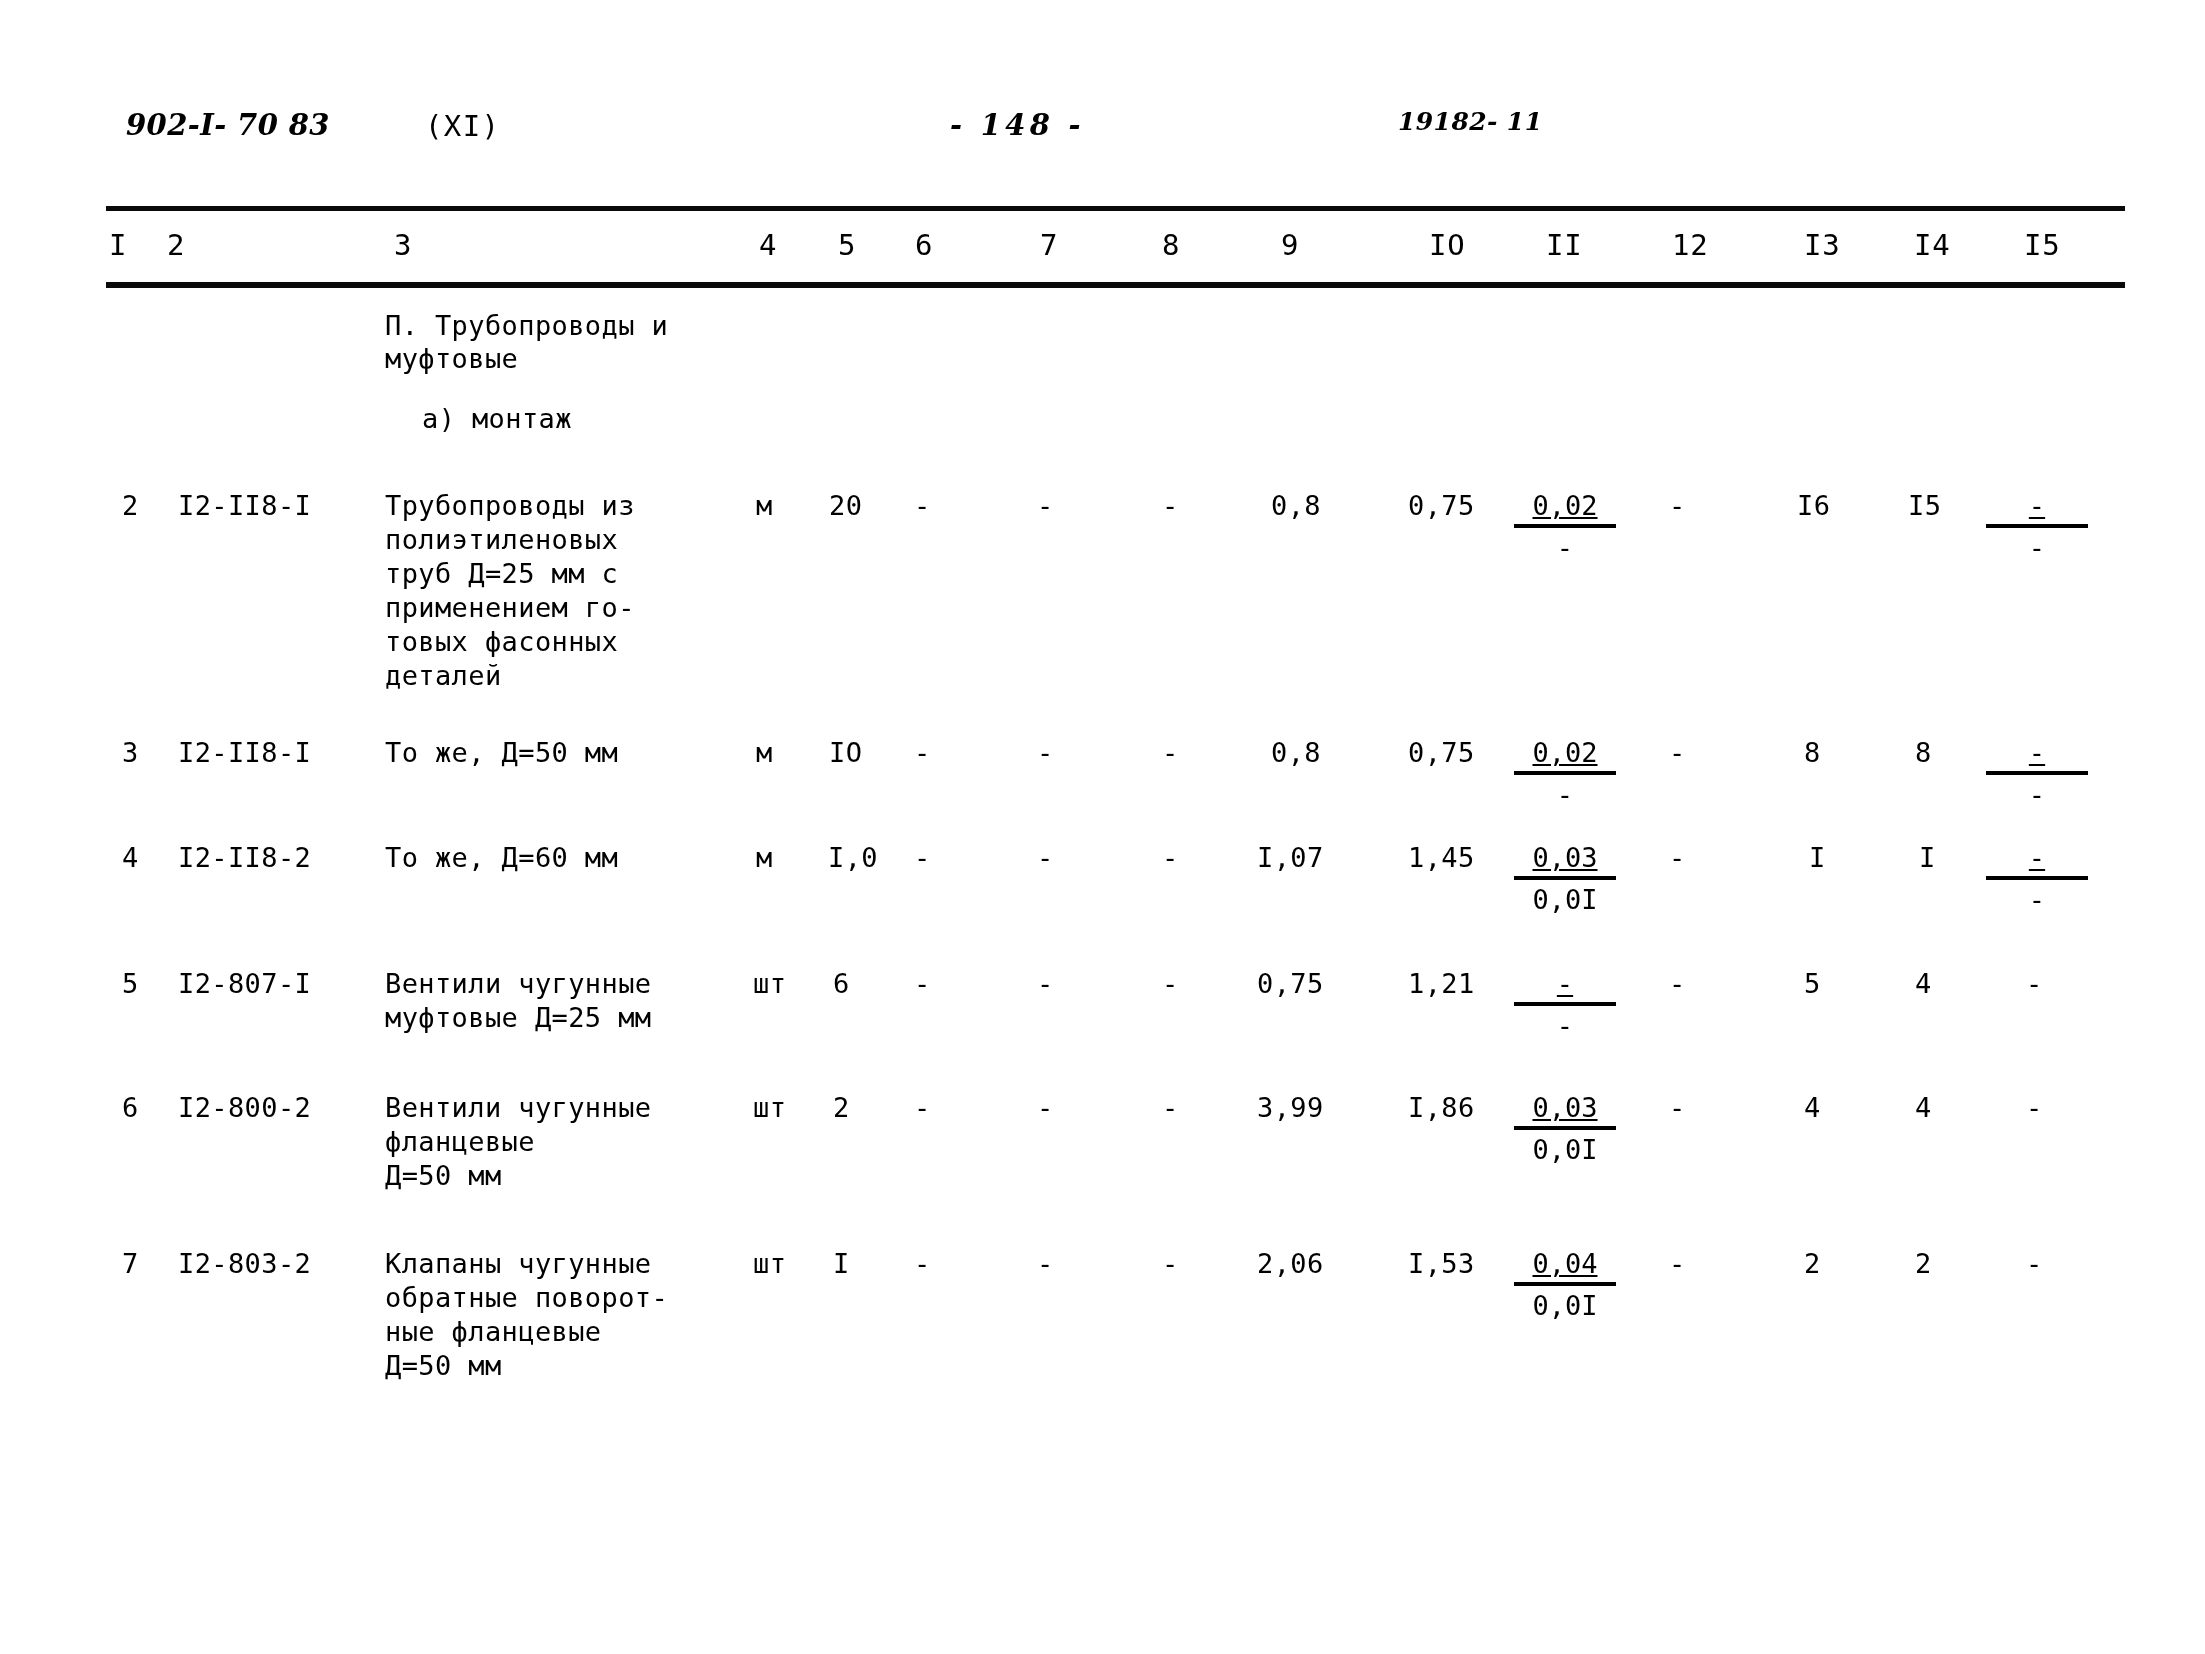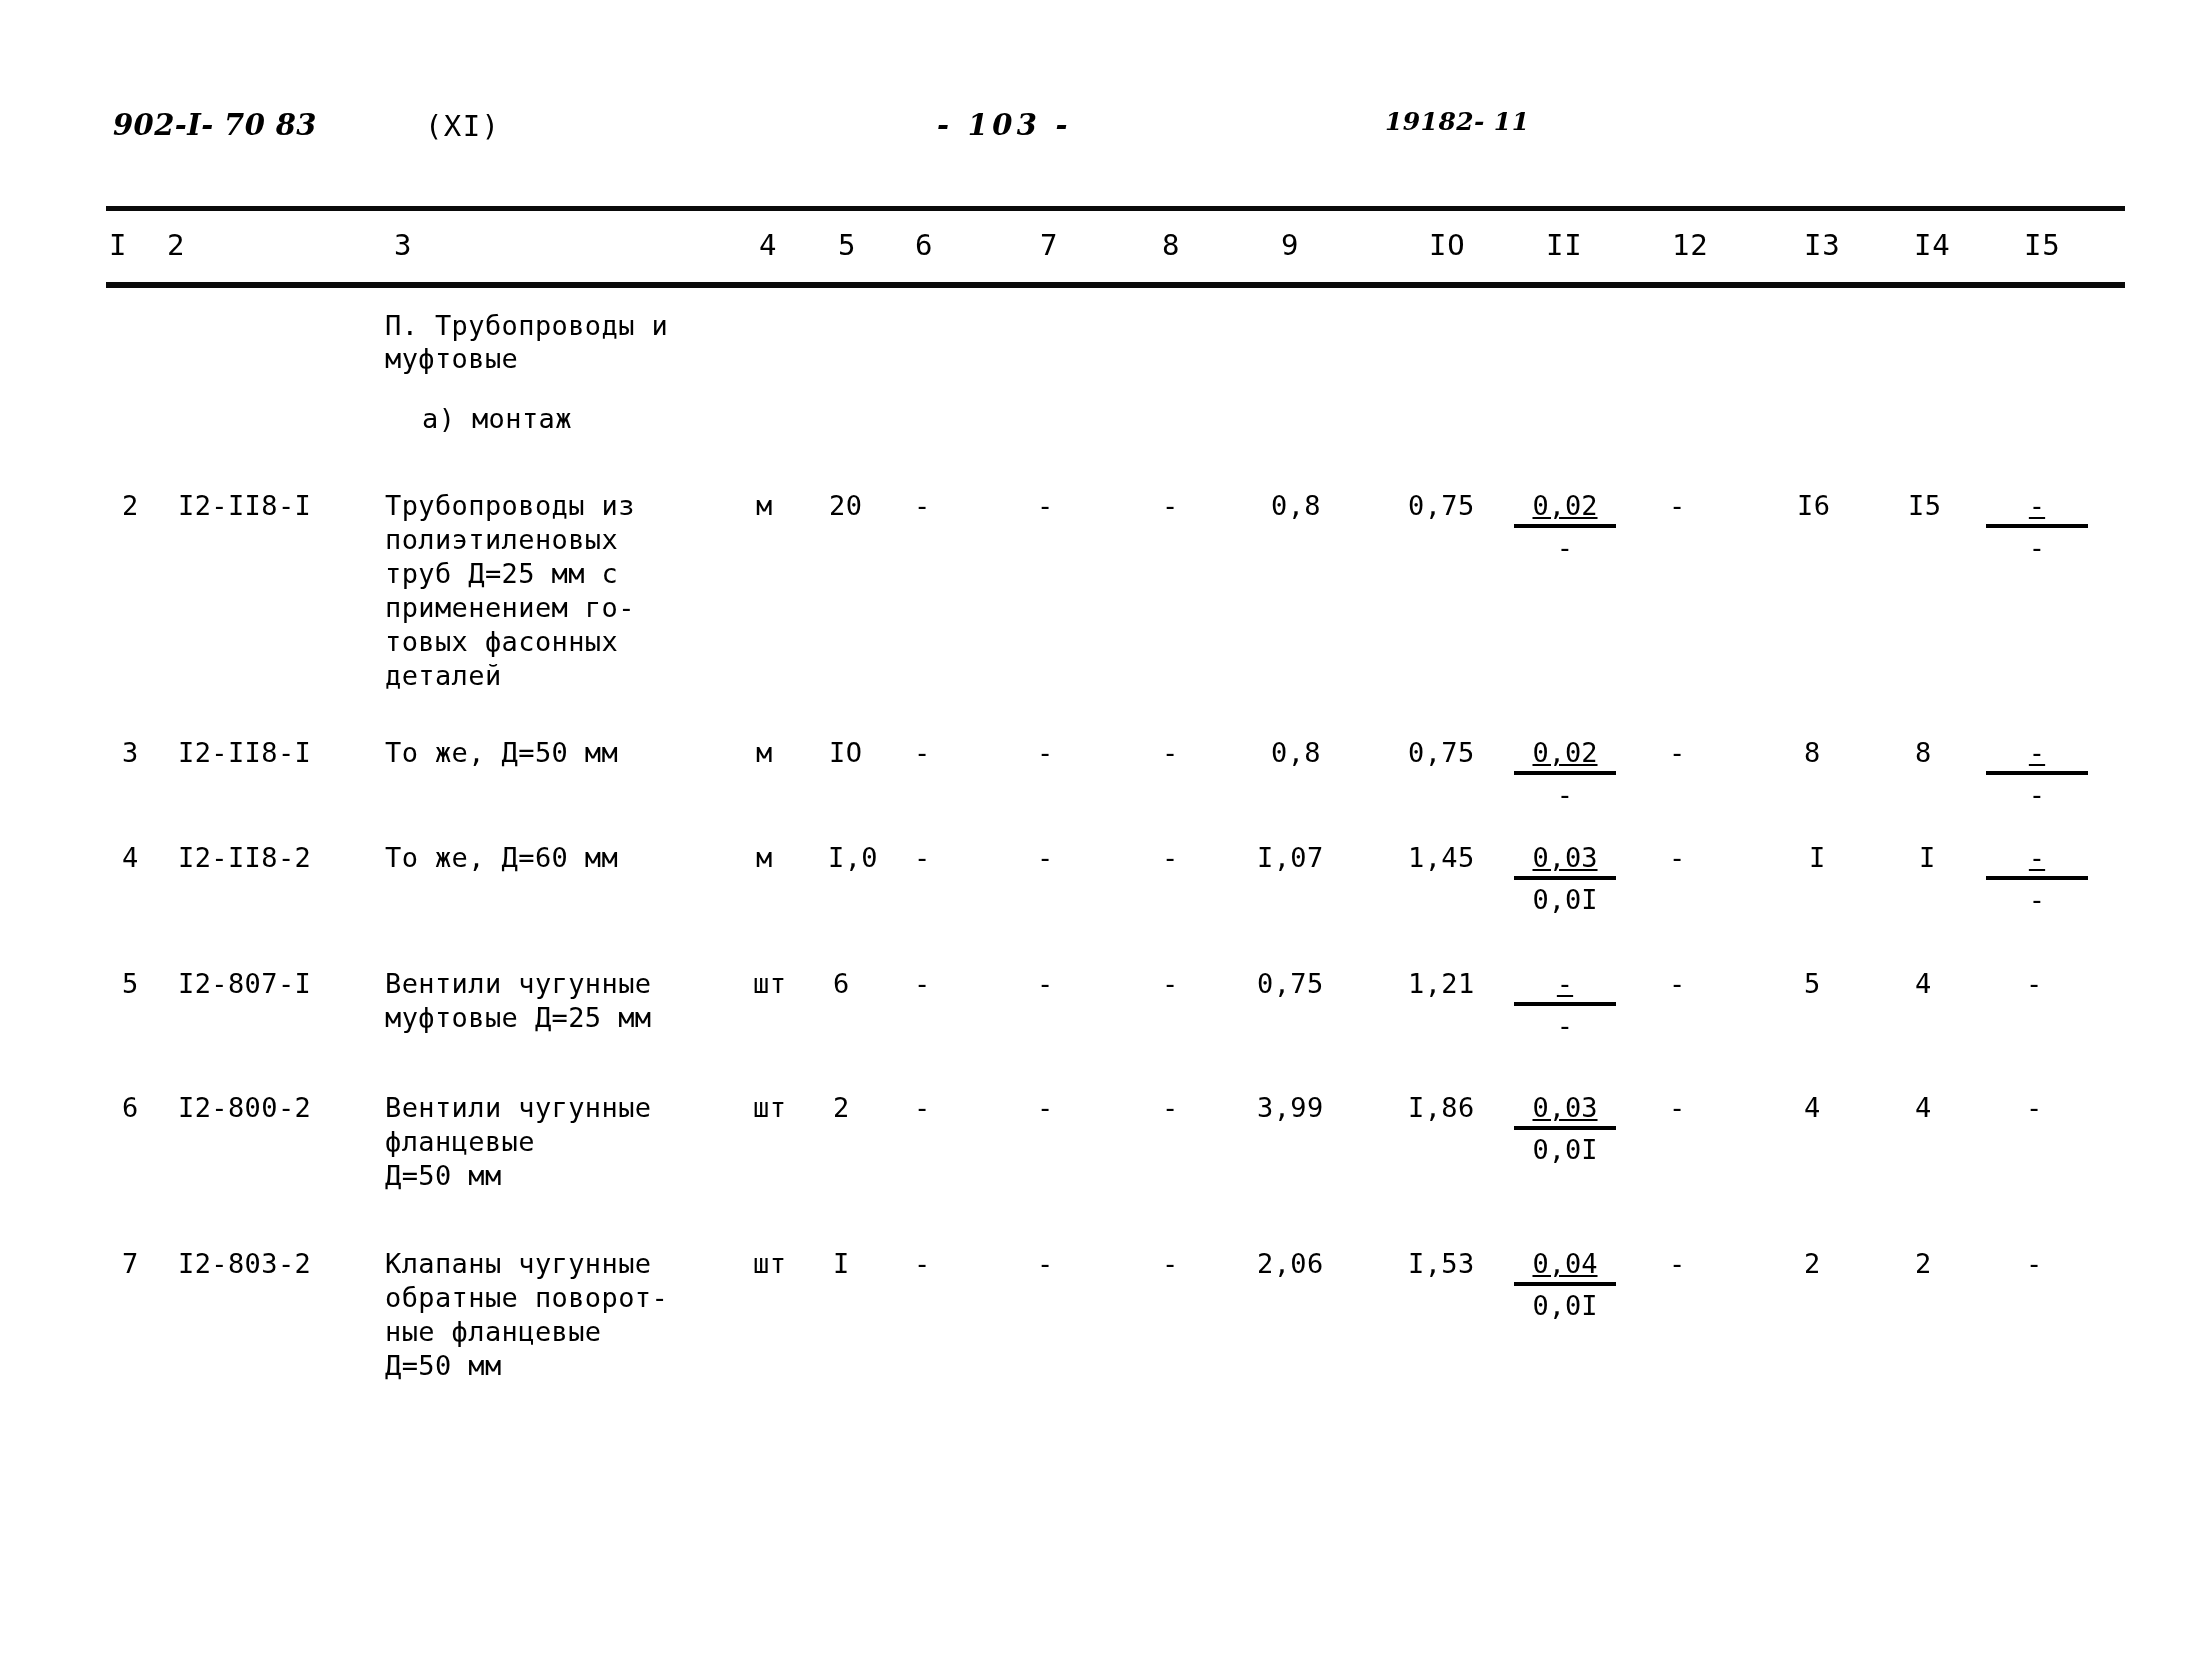--- a/index.html
+++ b/index.html
@@ -21,20 +21,21 @@
     position: absolute;
     left: 0; top: 108px;
     width: 2205px;
     height: 57px;
   }
   .hdr-handwritten {
     font-family: "DejaVu Serif", "Liberation Serif", serif;
     font-style: italic;
     font-weight: 700;
     letter-spacing: 0.4px;
+    margin-left: 13px;
   }
   .hdr-doc-code {
     position: absolute;
     left: 113px; top: 0px;
     font-size: 29px;
   }
   .hdr-volume {
     position: absolute;
     left: 425px; top: 1.4px;
     font-size: 29px;
@@ -131,21 +132,21 @@
     width: 102px;
   }
   .frac .denom { display: block; }
 </style>
 </head>
 <body>
 
 <div class="page-header">
   <div class="hdr-doc-code hdr-handwritten">902-I- 70 83</div>
   <div class="hdr-volume">(XI)</div>
-  <div class="hdr-pagenum hdr-handwritten">-  103  -</div>
+  <div class="hdr-pagenum hdr-handwritten">-  148  -</div>
   <div class="hdr-right-code hdr-handwritten">19182- 11</div>
 </div>
 
 <div class="rule top"></div>
 <div class="rule bottom"></div>
 
 <div class="colnum-row">
   <span class="colnum" style="left:109px">I</span>
   <span class="colnum" style="left:167px">2</span>
   <span class="colnum" style="left:394px">3</span>

